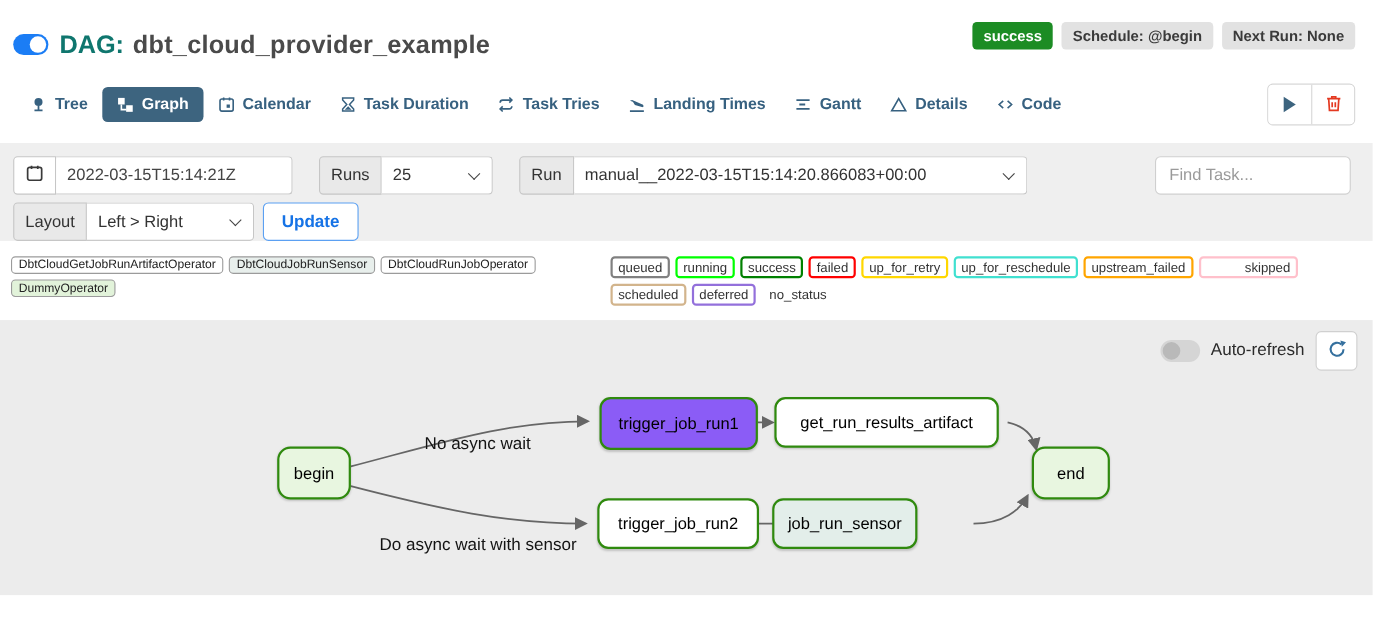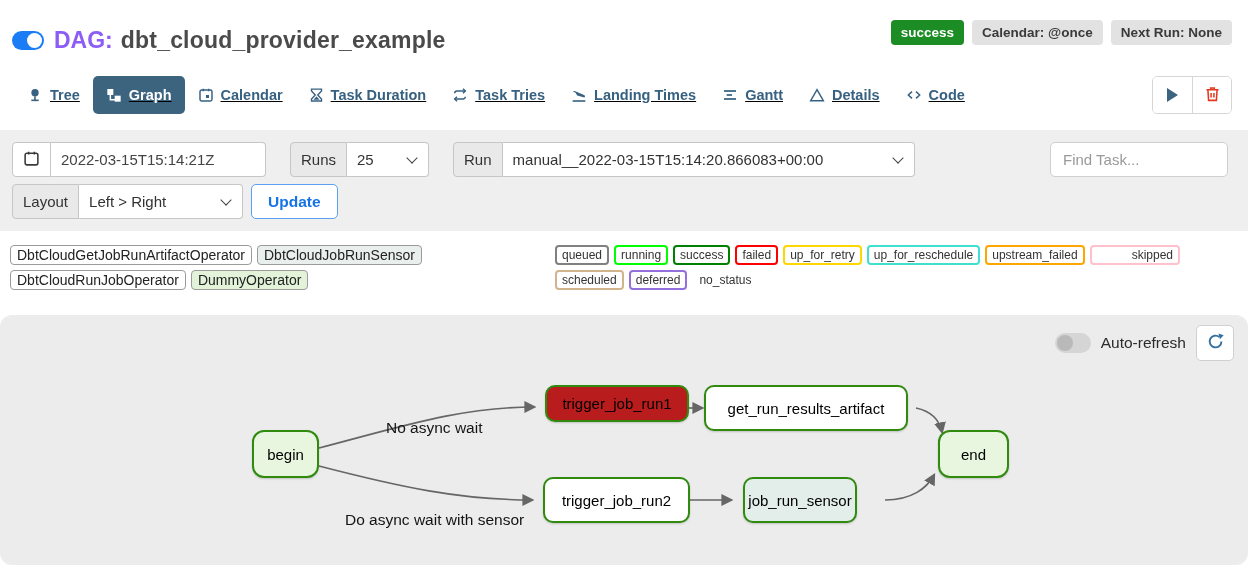--- a/index.html
+++ b/index.html
@@ -3,41 +3,41 @@
 <meta charset="utf-8">
 <style>
   * { box-sizing: border-box; margin: 0; padding: 0; }
   html,body { width:1248px; height:565px; background:#fff; overflow:hidden;
     font-family:"Liberation Sans", sans-serif; }
 
   
   .header { display:flex; align-items:center; padding:18px 16px 0 12px; height:62px; }
   .toggle { width:32px; height:19px; border-radius:10px; background:#1b7df5; position:relative; flex:0 0 auto; cursor:pointer; }
   .toggle .knob { position:absolute; top:2px; right:2px; width:15px; height:15px; border-radius:50%; background:#fff; }
-  .dag-prefix { font-size:23px; font-weight:600; color:#8b5cf6; margin-left:10px; }
+  .dag-prefix { font-size:23px; font-weight:600; color:#0f766e; margin-left:10px; }
   .dag-title  { font-size:23px; font-weight:700; color:#4a4a4a; margin-left:8px; letter-spacing:.2px; }
   .header-badges { margin-left:auto; display:flex; gap:8px; align-self:flex-start; margin-top:2px; }
   .badge { font-size:13.5px; padding:5px 10px; border-radius:4px; font-weight:600; }
   .badge.success { background:#1c8c24; color:#fff; }
   .badge.gray { background:#e2e2e2; color:#3a3a3a; }
 
   
-  .tabbar { display:flex; padding:14px 16px 0 14px; height:52px;text-decoration:underline; }
+  .tabbar { display:flex; align-items:center; padding:14px 16px 0 14px; height:52px; }
   .tab { display:flex; align-items:center; gap:7px; padding:8px 13px; font-size:14.5px; font-weight:600;
          color:#376180; border-radius:5px; cursor:pointer; white-space:nowrap; }
   .tab.active { background:#3d647f; color:#fff; }
   .tab svg { display:block; }
   .btn-group { margin-left:auto; display:flex; border:1px solid #d6d6d6; border-radius:5px; overflow:hidden; background:#fff; }
   .btn-group .gbtn { width:39px; height:36px; display:flex; align-items:center; justify-content:center;
          background:#fff; border:none; cursor:pointer; }
   .btn-group .gbtn + .gbtn { border-left:1px solid #d6d6d6; }
   .play-tri { width:0; height:0; border-left:11px solid #3d647f; border-top:7px solid transparent; border-bottom:7px solid transparent; }
 
   
-  .filterband { background:#efefef; margin-top:16px; padding:12px 20px 12px 12px; }
+  .filterband { background:#efefef; margin-top:16px; padding:12px 20px 0 12px; }
   .frow { display:flex; align-items:center; }
   .frow + .frow { margin-top:7px; }
   .igroup { display:flex; align-items:stretch; }
   .igroup + .igroup { margin-left:24px; }
   .addon { display:flex; align-items:center; justify-content:center; background:#e9e9e9; border:1px solid #c6c6c6;
            border-radius:4px 0 0 4px; padding:0 10px; font-size:15px; color:#333; height:35px; }
   .addon.white { background:#fff; }
   .tinput { height:35px; border:1px solid #c6c6c6; border-left:none; border-radius:0 4px 4px 0;
             background:#fff; font-size:15px; color:#444; padding:0 10px;
             font-family:"Liberation Sans", sans-serif; }
@@ -50,26 +50,26 @@
                background:#fff; font-size:15px; padding:0 12px; color:#444; font-family:"Liberation Sans", sans-serif; }
   .find-task::placeholder { color:#9a9a9a; }
   .update-btn { margin-left:8px; height:35px; padding:0 16px; background:#fff; border:1.5px solid #5ba0f2;
                 border-radius:5px; color:#1673e6; font-size:15.5px; font-weight:600; cursor:pointer;
                 font-family:"Liberation Sans", sans-serif; }
 
   
   .legend { display:flex; padding:14px 10px 0 10px; align-items:flex-start; }
   .ops { width:545px; display:flex; flex-wrap:wrap; gap:5px 5px; }
   .sts { flex:1; display:flex; flex-wrap:wrap; gap:5px 5px; }
-  .opbadge { font-size:14px; color:#222; border:1.5px solid #9b9b9b; border-radius:4px; padding:1px 6px; white-space:nowrap; }
+  .opbadge { font-size:11px; color:#222; border:1.5px solid #9b9b9b; border-radius:4px; padding:1px 6px; white-space:nowrap; }
   .stbadge { font-size:12px; color:#333; border:2px solid #888; border-radius:4px; padding:1px 5px; white-space:nowrap; background:#fff; }
   .stbadge.none { border-color:transparent; background:transparent; }
 
   
-  .graphpanel { background:#ececec; margin-top:25px; height:250px; position:relative;border-radius:12px; }
+  .graphpanel { background:#ececec; margin-top:13px; height:250px; position:relative; }
   .gp-controls { position:absolute; top:10px; right:14px; display:flex; align-items:center; gap:10px; z-index:3; }
   .toggle.off { background:#d5d5d5; width:36px; height:20px; cursor:pointer; }
   .toggle.off .knob { left:2px; right:auto; width:16px; height:16px; background:#b9b9b9; }
   .ar-label { font-size:15.5px; color:#2b2b2b; }
   .refresh-btn { width:38px; height:36px; background:#fff; border:1px solid #d0d0d0; border-radius:5px;
                  display:flex; align-items:center; justify-content:center; cursor:pointer; }
   .edges-svg { position:absolute; inset:0; width:1248px; height:250px; }
   .gnode { position:absolute; display:flex; align-items:center; justify-content:center;
            border:2.5px solid #2f8a0e; border-radius:10px; font-size:15px; color:#000;
            box-shadow:0 1px 2px rgba(0,0,0,.18); cursor:pointer; z-index:2; background:#fff; }
@@ -79,21 +79,21 @@
 <body>
 
 <div class="header">
   <div class="toggle">
       <div class="knob"></div>
     </div>
   <span class="dag-prefix">DAG:</span>
   <span class="dag-title">dbt_cloud_provider_example</span>
   <div class="header-badges">
     <span class="badge success">success</span>
-    <span class="badge gray">Calendar: @once</span>
+    <span class="badge gray">Schedule: @begin</span>
     <span class="badge gray">Next Run: None</span>
   </div>
 </div>
 
 <div class="tabbar">
   <div class="tab">
     <span>
         <svg width="16" height="16" viewBox="0 0 24 24">
           <circle cx="12" cy="8.5" r="5.5" fill="#376180"></circle>
           <path d="M12 14v6" stroke="#376180" stroke-width="2.4"></path>
@@ -199,38 +199,38 @@
       <span class="addon white">
         <span><svg width="17" height="17" viewBox="0 0 24 24" fill="none" stroke="#3a3a3a" stroke-width="2.2">
               <rect x="3" y="4.5" width="18" height="16.5" rx="2.5"></rect>
               <path d="M8 2.5v4M16 2.5v4"></path>
             </svg></span>
       </span>
       <input class="tinput" style="width: 215px;" value="2022-03-15T15:14:21Z">
     </div>
     <div class="igroup">
       <span class="addon">Runs</span>
-      <div class="fselect" style="width:82px">
+      <div class="fselect" style="width:101px">
         <span class="txt">25</span>
         <span class="chev"></span>
       </div>
     </div>
     <div class="igroup">
       <span class="addon">Run</span>
       <div class="fselect" style="width:412px">
         <span class="txt">manual__2022-03-15T15:14:20.866083+00:00</span>
         <span class="chev"></span>
       </div>
     </div>
     <input class="find-task" placeholder="Find Task..." style="">
   </div>
   <div class="frow">
     <div class="igroup">
       <span class="addon">Layout</span>
-      <div class="fselect" style="width:164px">
+      <div class="fselect" style="width:152px">
         <span class="txt">Left &gt; Right</span>
         <span class="chev"></span>
       </div>
     </div>
     <button class="update-btn">Update</button>
   </div>
 </div>
 
 <div class="legend">
   <div class="ops">
@@ -279,18 +279,18 @@
     <path d="M 689 93 L 702 93" fill="none" stroke="#666" stroke-width="1.6" marker-end="url(#arrow)"></path>
     <path d="M 916 93 C 930 96, 939 103, 942 117" fill="none" stroke="#666" stroke-width="1.6" marker-end="url(#arrow)"></path>
     <path d="M 690 185 L 731 185" fill="none" stroke="#666" stroke-width="1.6" marker-end="url(#arrow)"></path>
     <path d="M 885 185 C 912 185, 927 173, 934 160" fill="none" stroke="#666" stroke-width="1.6" marker-end="url(#arrow)"></path>
   </svg>
 
   <div class="elabel" style="left:386px; top:104px;">No async wait</div>
   <div class="elabel" style="left:345px; top:196px;">Do async wait with sensor</div>
 
   <div class="gnode" style="left: 252px; top: 115px; width: 67px; height: 48px; border-radius: 12px; background-color: rgb(232, 246, 224);">begin</div>
-  <div class="gnode" style="left: 545px; top: 70px; width: 144px; height: 37px; background-color: #b91c1c;">trigger_job_run1</div>
+  <div class="gnode" style="left: 545px; top: 70px; width: 144px; height: 48px; background-color: #8b5cf6;">trigger_job_run1</div>
   <div class="gnode" style="left: 704px; top: 70px; width: 204px; height: 46px; background-color: rgb(255, 255, 255);">get_run_results_artifact</div>
   <div class="gnode" style="left: 938px; top: 115px; width: 71px; height: 48px; border-radius: 12px; background-color: rgb(232, 246, 224);">end</div>
   <div class="gnode" style="left: 543px; top: 162px; width: 147px; height: 46px; background-color: rgb(255, 255, 255);">trigger_job_run2</div>
-  <div class="gnode" style="left: 743px; top: 162px; width: 114px; height: 46px; background-color: rgb(227, 238, 234);">job_run_sensor</div>
+  <div class="gnode" style="left: 702px; top: 162px; width: 132px; height: 46px; background-color: rgb(227, 238, 234);">job_run_sensor</div>
 </div>
 
 </body></html>

